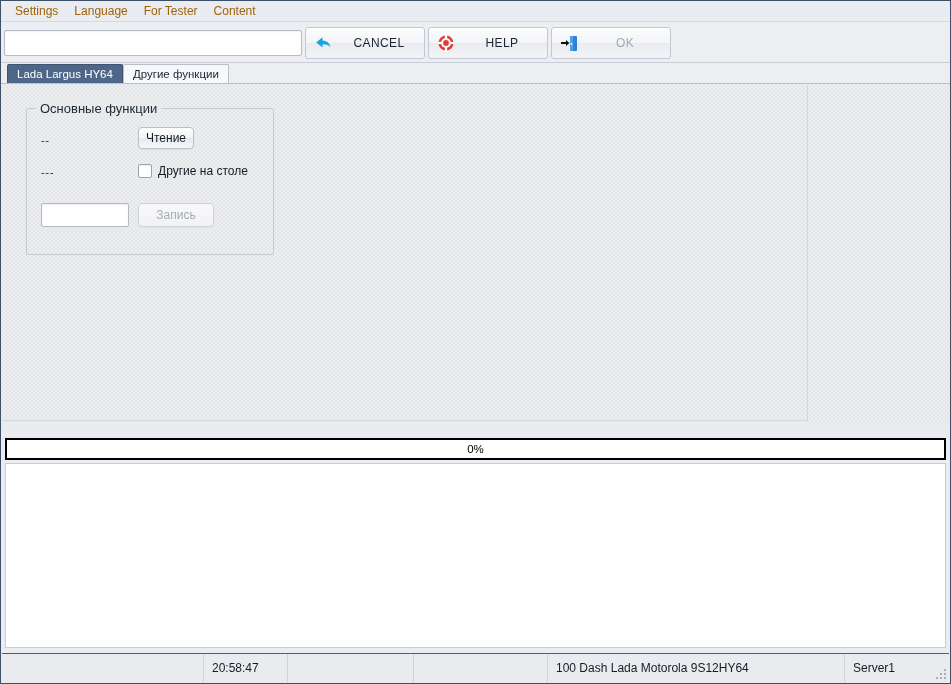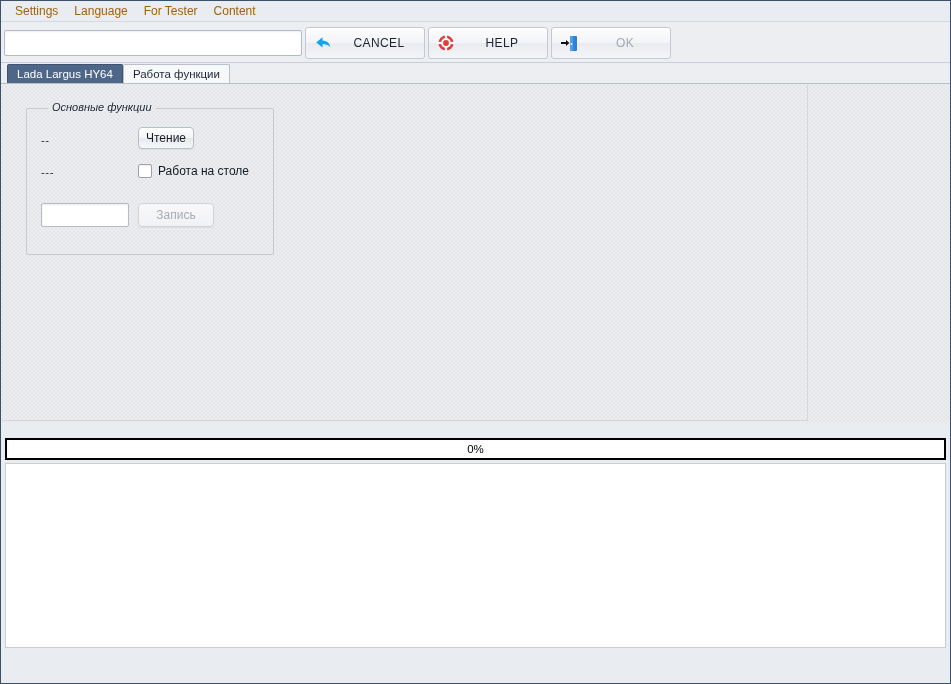--- a/index.html
+++ b/index.html
@@ -105,23 +105,23 @@
   }
   .inner-panel{
     position:absolute;left:1px;top:1px;width:806px;height:336px;
     box-sizing:border-box;border:1px solid #d3d6db;border-left:none;border-top:none;
   }
   .groupbox{
     position:absolute;left:25px;top:24px;width:248px;height:147px;
     box-sizing:border-box;border:1px solid #c6c9cf;border-radius:2px;
   }
   .gb-title{
-    position:absolute;left:21px;top:-8px;background:
+    position:absolute;left:9px;top:-8px;background:
       repeating-conic-gradient(#e3e5e8 0% 25%, #eceef0 0% 50%) 0 0/4px 4px;
-    padding:0 4px;font-size:11px;color:#222c38;font-style:italic;
+    padding:0 4px;font-size:13px;color:#222c38;
   }
   .row{position:absolute;display:flex;align-items:center;}
   .dash{font-size:11.5px;color:#222c38;letter-spacing:.5px;}
   .btn{
     box-sizing:border-box;border:1px solid #b9bfca;border-radius:4px;
     background:linear-gradient(to bottom,#fefefe 0%,#f4f5f7 48%,#e7e9ee 52%,#f6f7f9 100%);
     font-size:12px;color:#141c26;display:flex;align-items:center;justify-content:center;
     cursor:default;box-shadow:0 1px 1px rgba(0,0,0,.05);
   }
   .btn.disabled{color:#a6abb4;background:linear-gradient(to bottom,#f8f8fa 0%,#f1f2f5 100%);border-color:#cfd3da;}
@@ -218,21 +218,21 @@
       </span>
       <span class="lbl">OK</span>
     </div>
   </div>
 
   <div class="tabstrip">
     <div class="tab active">
       <span>Lada Largus HY64</span>
     </div>
     <div class="tab inactive">
-      <span>Работа функции</span>
+      <span>Другие функции</span>
     </div>
   </div>
 
   <div class="content">
     <div class="inner-panel"></div>
 
     <div class="groupbox">
       <div class="gb-title">Основные функции</div>
 
       <div class="row" style="left:14px;top:25px;">
@@ -240,30 +240,46 @@
       </div>
       <div class="btn" style="position:absolute;left:111px;top:18px;width:56px;height:22px;">
         <span>Чтение</span>
       </div>
 
       <div class="row" style="left:14px;top:57px;">
         <span class="dash">---</span>
       </div>
       <div class="row" style="left:111px;top:55px;">
         <span class="cb"></span>
-        <span class="cb-label">Работа на столе</span>
+        <span class="cb-label">Другие на столе</span>
       </div>
 
       <input class="txt" type="text" style="position: absolute; left: 14px; top: 94px;" value="">
       <div class="btn disabled" style="position:absolute;left:111px;top:94px;width:76px;height:24px;">
         <span>Запись</span>
       </div>
     </div>
   </div>
 
   <div class="progress-wrap">
     <span class="progress-text">0%</span>
   </div>
 
   <div class="logarea"></div>
 
+  <div class="statusbar">
+    <div class="sb-cell" style="width:202px;"></div>
+    <div class="sb-cell" style="width:84px;">20:58:47</div>
+    <div class="sb-cell" style="width:126px;"></div>
+    <div class="sb-cell" style="width:134px;"></div>
+    <div class="sb-cell" style="width:297px;">100 Dash Lada Motorola 9S12HY64</div>
+    <div class="sb-cell" style="width:104px;border-right:none;">Server1</div>
+    <div class="sb-grip">
+      <i style="left:8px;top:0;"></i>
+      <i style="left:4px;top:4px;"></i>
+        <i style="left:8px;top:4px;"></i>
+      <i style="left:0;top:8px;"></i>
+        <i style="left:4px;top:8px;"></i>
+        <i style="left:8px;top:8px;"></i>
+    </div>
+  </div>
 
 </div>
 
 </body></html>

